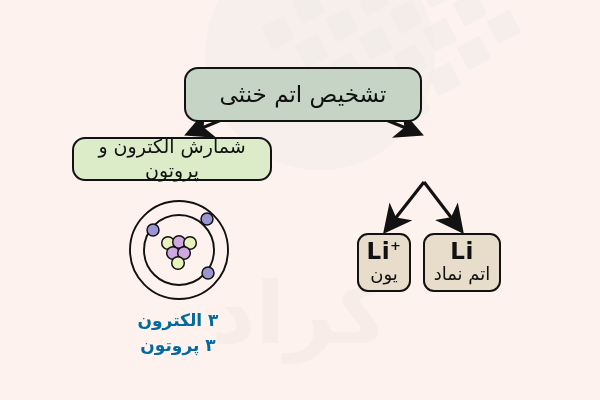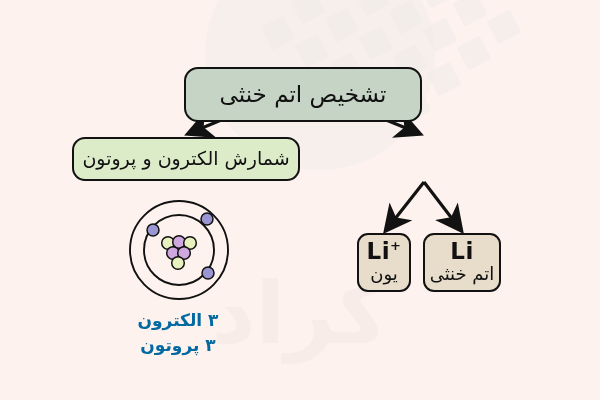--- a/index.html
+++ b/index.html
@@ -72,21 +72,21 @@
     border-radius:14px;
     font-size:23px;
     margin-top:37px;
   }
   .node-branch{
     height:44px;
     background:#dcebc8;
     border-radius:13px;
     font-size:19px;
   }
-  #node-count{left:72px;top:137px;width:228px;}
+  #node-count{left:72px;top:137px;width:200px;}
   #node-symbol{left:326px;top:137px;width:199px;}
   .node-leaf{
     background:#e8dcca;
     border-radius:11px;
     flex-direction:column;
     justify-content:center;
     gap:1px;
     padding-bottom:2px;
   }
   #node-ion{left:357px;top:233px;width:54px;height:59px;}
@@ -176,21 +176,21 @@
   </div>
 
 
   <div class="node node-leaf" id="node-ion">
     <div class="leaf-symbol"><span>Li</span><sup>+</sup></div>
     <div class="leaf-caption">یون</div>
   </div>
 
   <div class="node node-leaf" id="node-neutral">
     <div class="leaf-symbol"><span>Li</span><sup></sup></div>
-    <div class="leaf-caption">اتم خنثی</div>
+    <div class="leaf-caption">اتم نماد</div>
   </div>
 
   <svg id="atom" viewBox="0 0 106 106">
     <circle cx="53" cy="53" r="49" fill="none" stroke="#111" stroke-width="1.9"></circle>
     <circle cx="53" cy="53" r="35" fill="none" stroke="#111" stroke-width="1.9"></circle>
 
     <g>
       <circle cx="42" cy="46" r="6.3" fill="#e8f2bf" stroke="#111" stroke-width="1.5"></circle>
       <circle cx="53" cy="45" r="6.3" fill="#cfa8e0" stroke="#111" stroke-width="1.5"></circle>
       <circle cx="64" cy="46" r="6.3" fill="#e8f2bf" stroke="#111" stroke-width="1.5"></circle>

